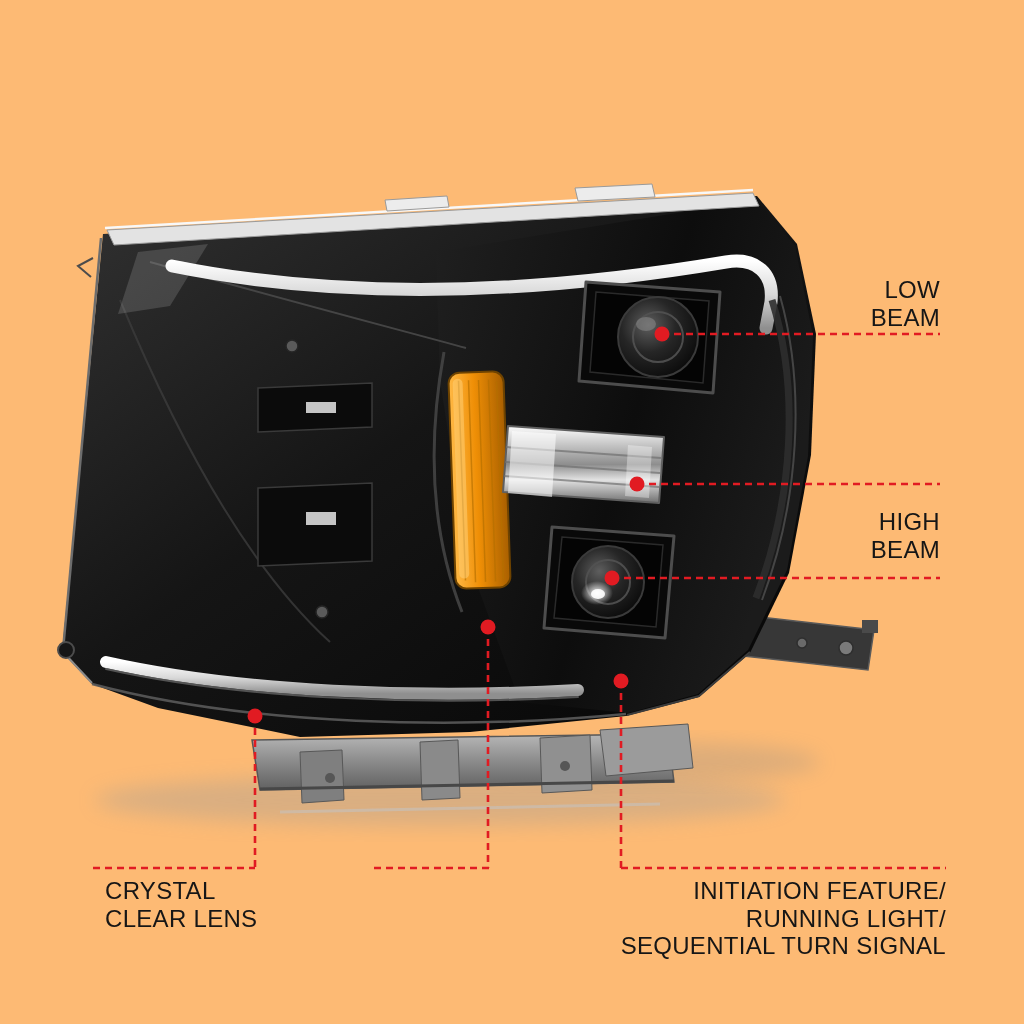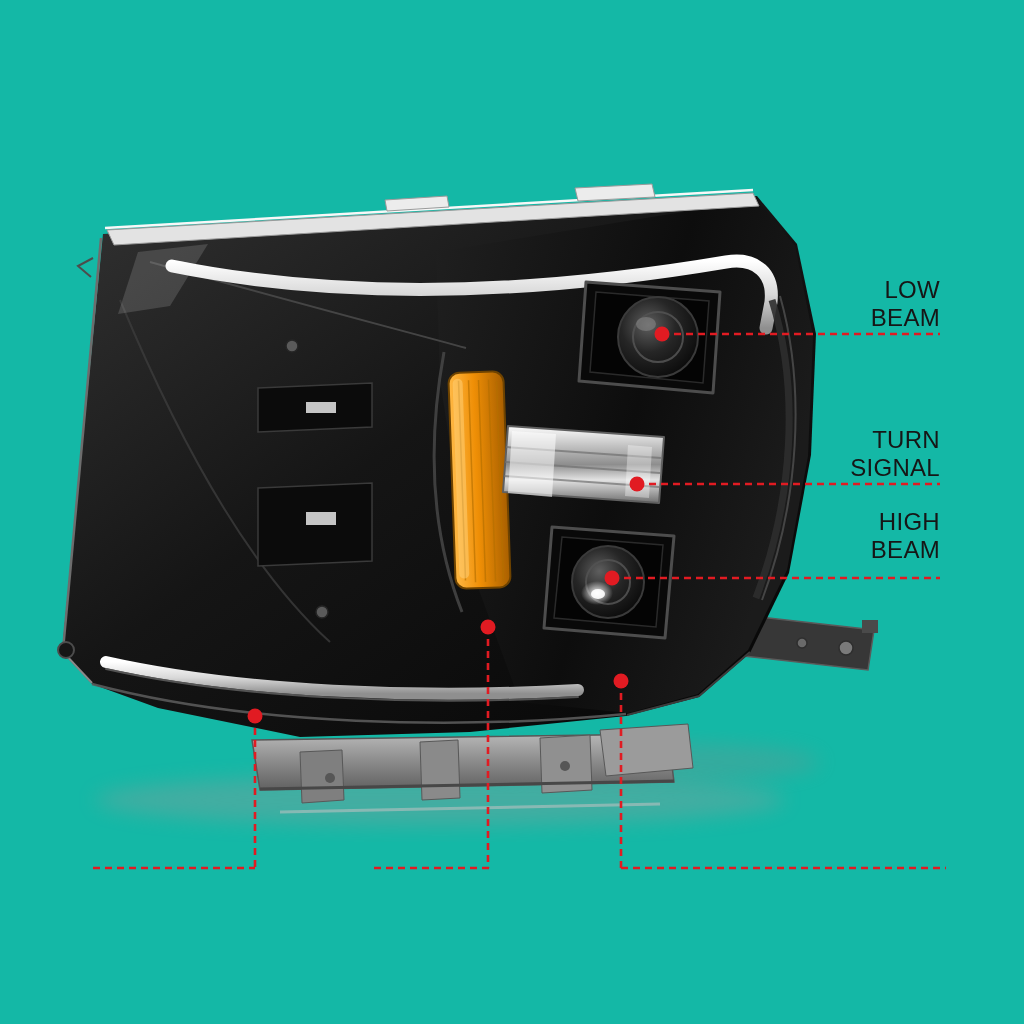--- a/index.html
+++ b/index.html
@@ -2,21 +2,21 @@
 <html style="--accent: #e11b22; --ink: #161616;"><head>
 <meta charset="utf-8">
 <style>
   :root { --accent: #e11b22; --ink: #161616; }
   * { margin: 0; padding: 0; box-sizing: border-box; }
   body { background: #ffffff; font-family: "Liberation Sans", sans-serif; }
   .stage {
     position: relative;
     width: 1024px;
     height: 1024px;
-    background: #14b8a6;
+    background: #fdba74;
     overflow: hidden;
   }
   .stage-svg {
     position: absolute;
     inset: 0;
     width: 1024px;
     height: 1024px;
   }
   .callout-label {
     position: absolute;
@@ -198,22 +198,25 @@
       <circle class="marker" cx="612" cy="578" r="7.5"></circle>
       <circle class="marker" cx="255" cy="716" r="7.5"></circle>
       <circle class="marker" cx="488" cy="627" r="7.5"></circle>
       <circle class="marker" cx="621" cy="681" r="7.5"></circle>
     </g>
   </svg>
 
   <div class="callout-label align-right" style="top:276px; right:84px;">LOW
 BEAM</div>
 
-  <div class="callout-label align-right" style="top:426px; right:84px;">TURN
-SIGNAL</div>
 
   <div class="callout-label align-right" style="top:508px; right:84px;">HIGH
 BEAM</div>
 
-
-
+  <div class="callout-label" style="top:877px; left:105px;">CRYSTAL
+CLEAR LENS</div>
+
+
+  <div class="callout-label align-right" style="top:877px; right:78px;">INITIATION FEATURE/
+RUNNING LIGHT/
+SEQUENTIAL TURN SIGNAL</div>
 
 </div>
 
 </body></html>

